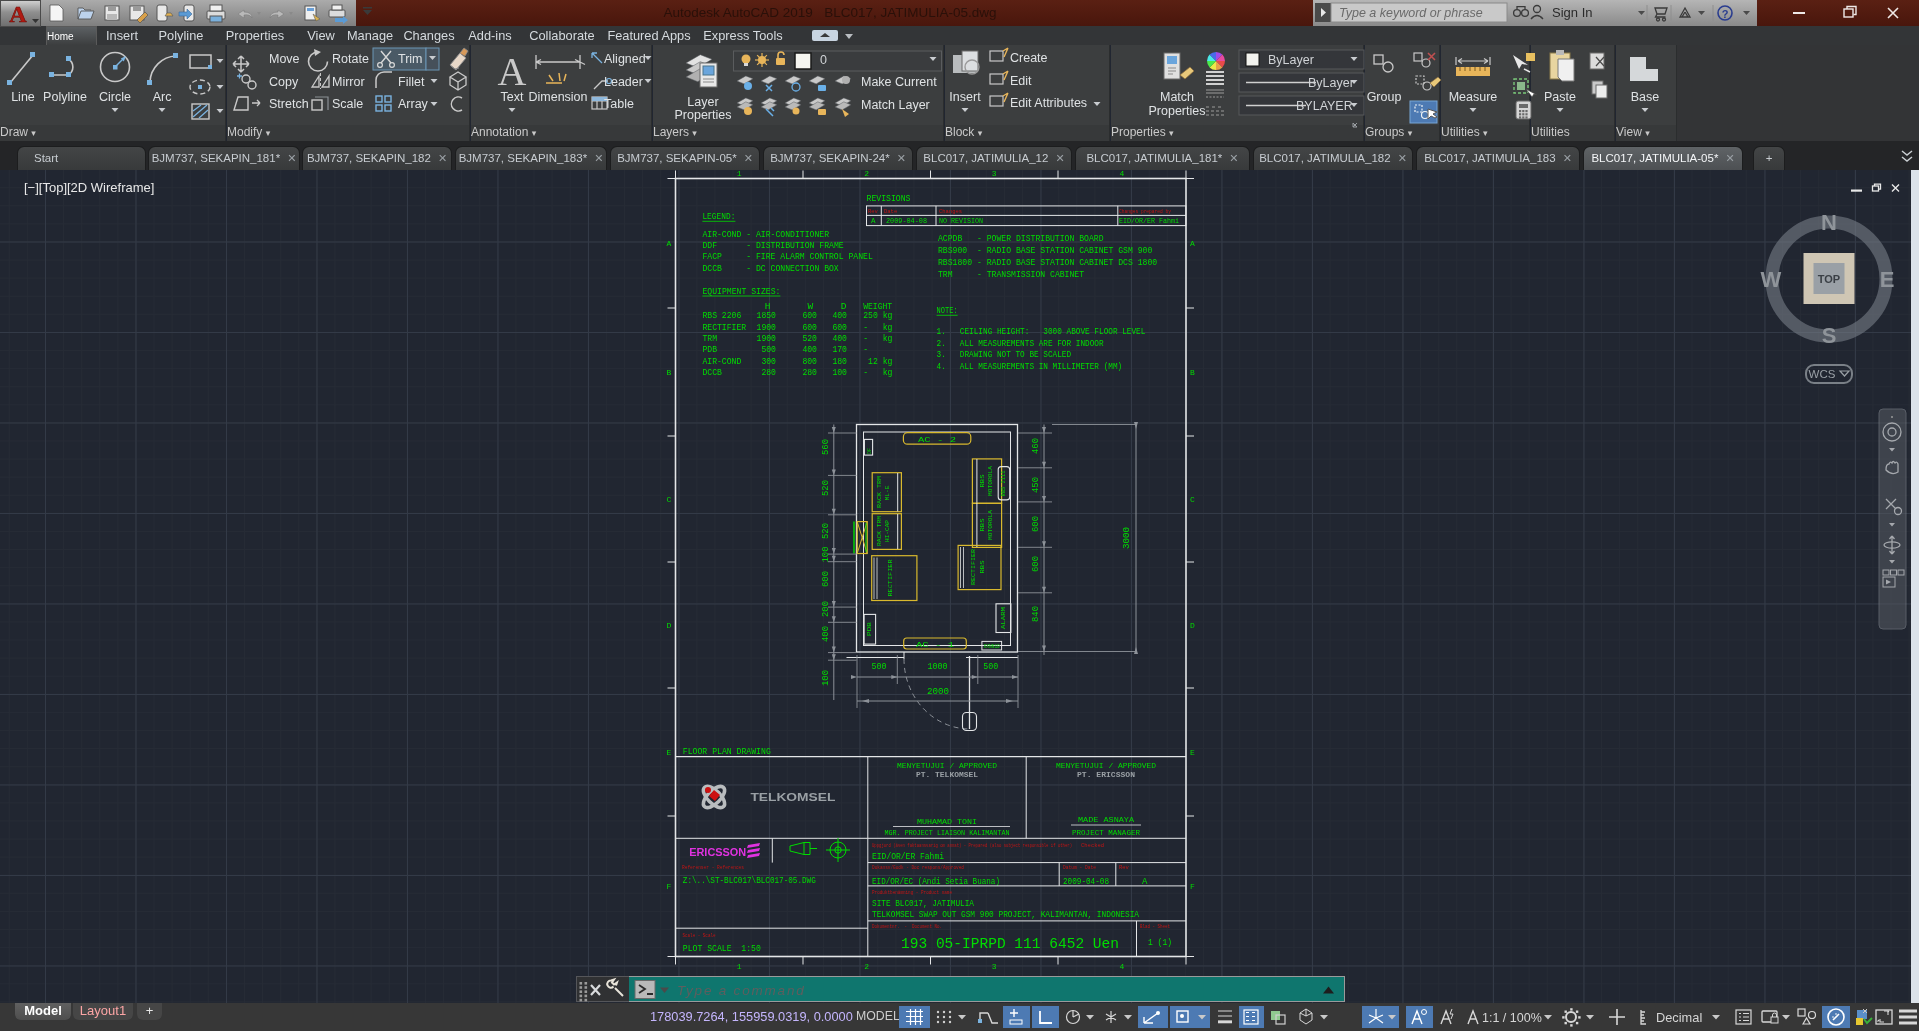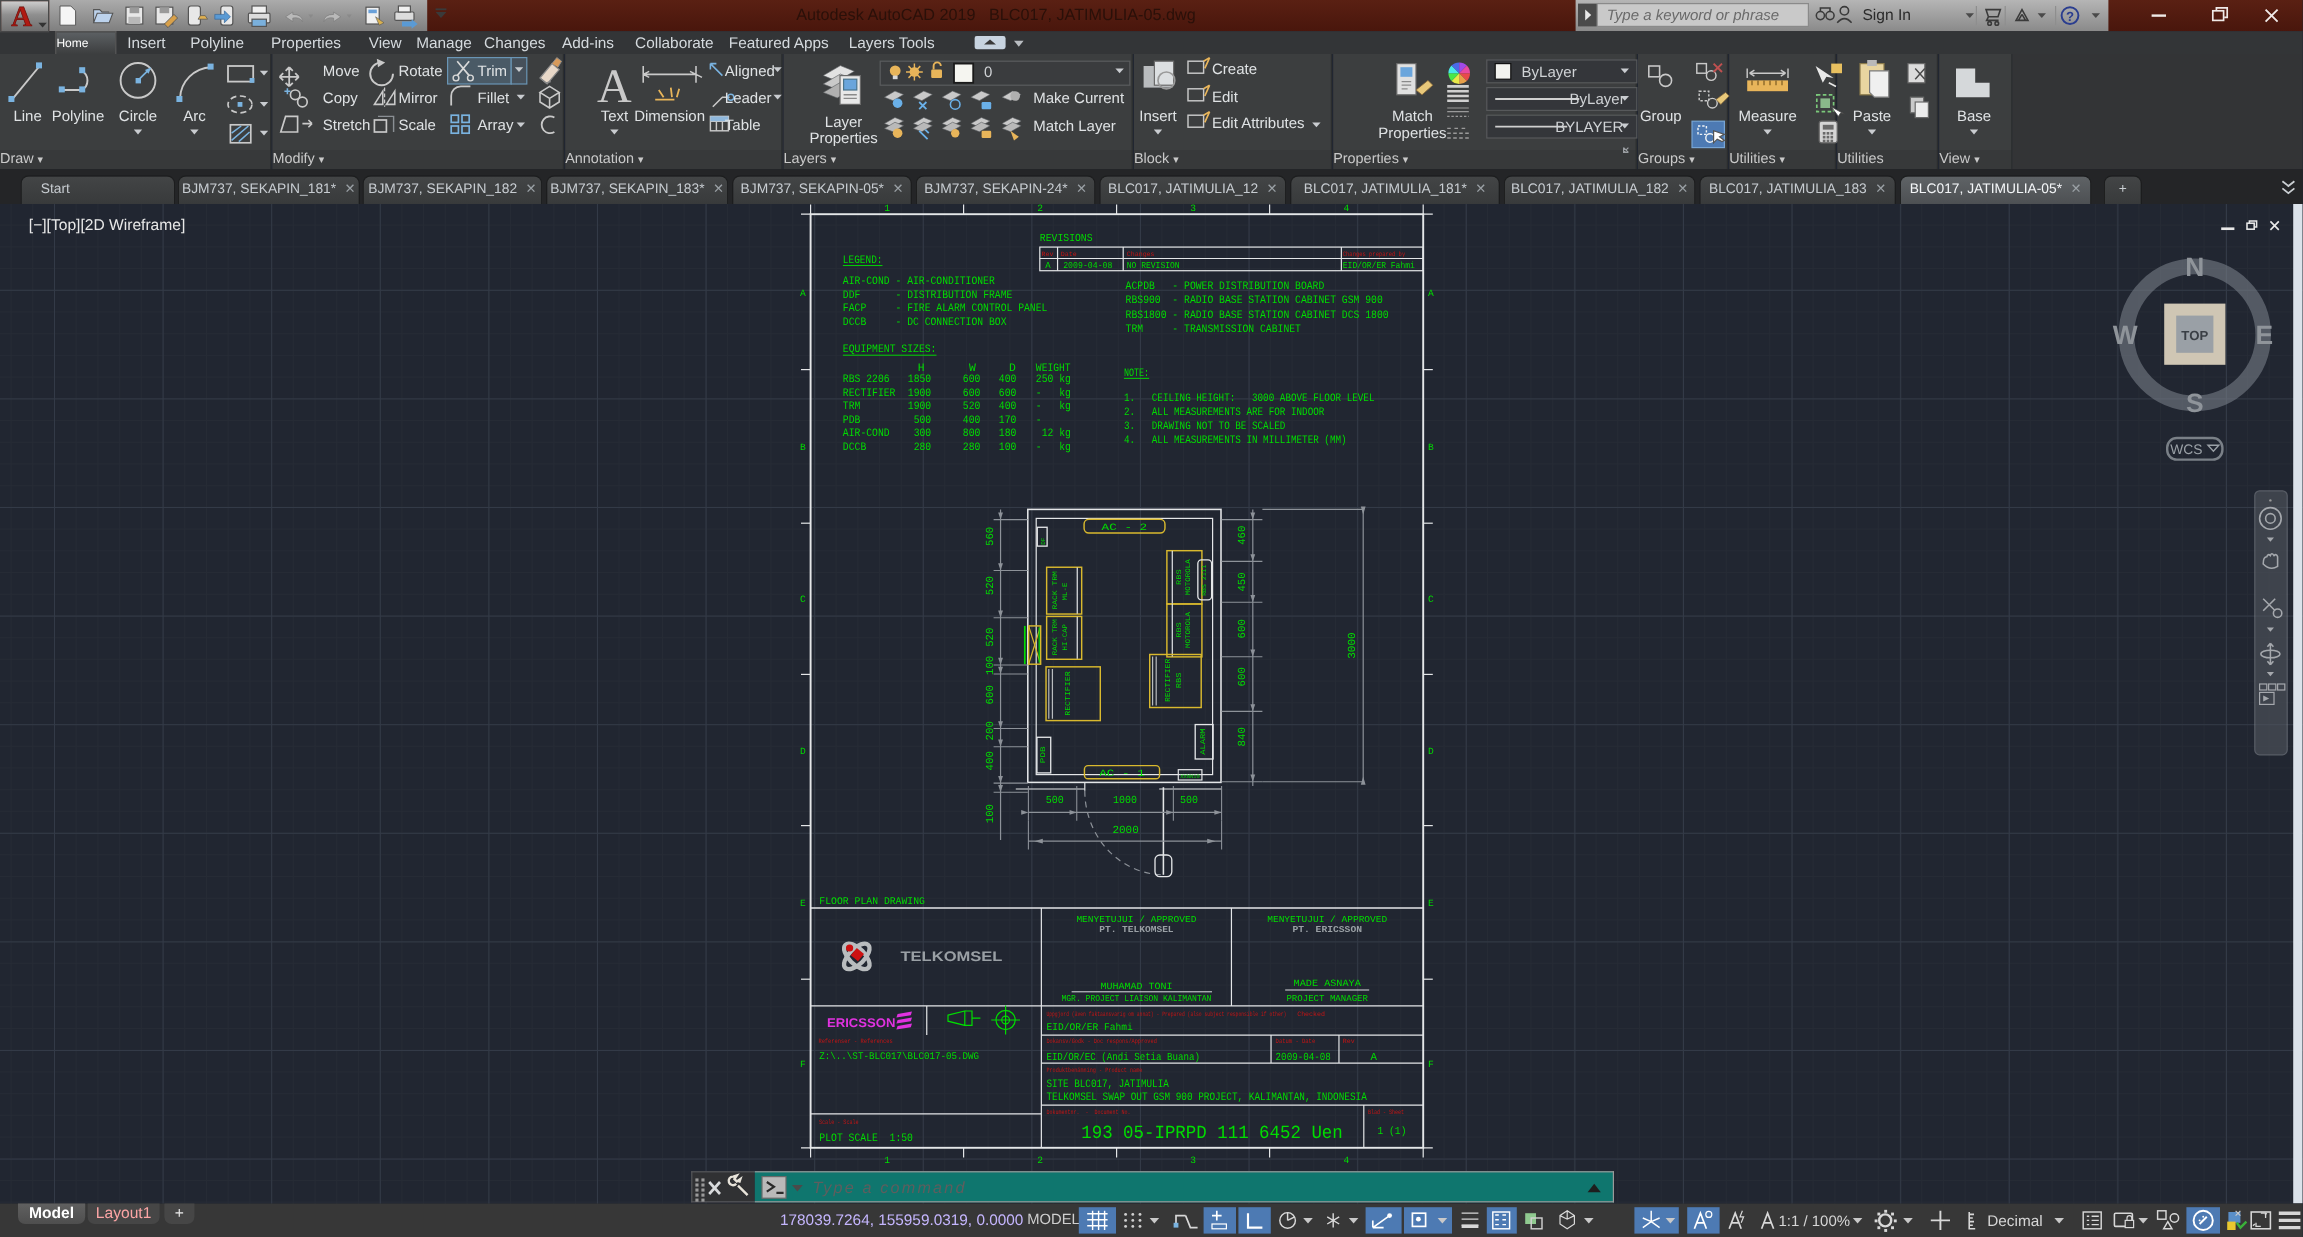--- a/index.html
+++ b/index.html
@@ -111,21 +111,21 @@
     <div id="hometab">Home</div>
     <div class="rtab" style="left:92px;width:60px">Insert</div>
     <div class="rtab" style="left:146px;width:70px">Polyline</div>
     <div class="rtab" style="left:217px;width:76px">Properties</div>
     <div class="rtab" style="left:296px;width:50px">View</div>
     <div class="rtab" style="left:339px;width:62px">Manage</div>
     <div class="rtab" style="left:401px;width:56px">Changes</div>
     <div class="rtab" style="left:460px;width:60px">Add-ins</div>
     <div class="rtab" style="left:523px;width:78px">Collaborate</div>
     <div class="rtab" style="left:603px;width:92px">Featured Apps</div>
-    <div class="rtab" style="left:699px;width:88px">Layers Tools</div>
+    <div class="rtab" style="left:699px;width:88px">Express Tools</div>
     <svg class="abs" style="left:812px;top:29px" width="46" height="14">
       <rect x="0" y="1" width="26" height="11" rx="2" fill="#c8d4e0"></rect>
       <path d="M8 8 l5 -4 l5 4 z" fill="#3a3a3a"></path>
       <path d="M33 5 l8 0 l-4 5 z" fill="#b9bdc1"></path>
     </svg>
     <div class="panel" style="left:0px;width:226px"></div>
     <div class="plabel" style="left:0px;width:226px">Draw <span style="font-size:9px">▾</span></div>
     <div class="panel" style="left:227px;width:243px"></div>
     <div class="plabel" style="left:227px;width:243px">Modify <span style="font-size:9px">▾</span></div>
     <div class="panel" style="left:471px;width:181px"></div>

